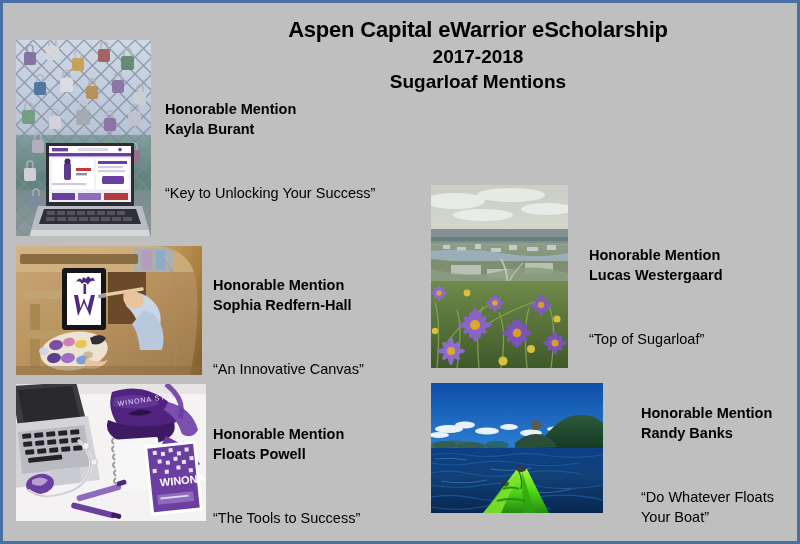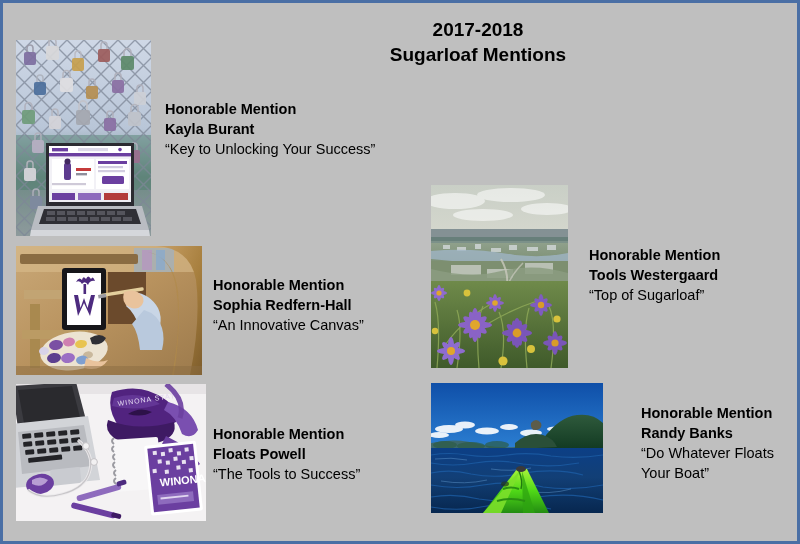--- a/index.html
+++ b/index.html
@@ -56,20 +56,21 @@
     font-size: 14.5px;
     font-weight: bold;
     line-height: 1.38;
     white-space: nowrap;
   }
   .cap-quote {
     font-size: 14.5px;
     font-weight: normal;
     line-height: 1.38;
     white-space: pre-line;
+    margin-top: 44px;
   }
   .cap-quote.indent-wrap {
     white-space: pre-line;
   }
 
   
   .photo {
     position: absolute;
     overflow: hidden;
     background: #999;
@@ -89,20 +90,21 @@
   #cap-brooke  { left: 210px; top: 421px; }
   #cap-lucas   { left: 586px; top: 242px; }
   #cap-randy   { left: 638px; top: 400px; }
 </style>
 </head>
 <body>
 
 <div id="poster">
 
   <div id="title-block">
+    <div class="title-line-1">Aspen Capital eWarrior eScholarship</div>
     <div class="title-line-2">2017-2018</div>
     <div class="title-line-3">Sugarloaf Mentions</div>
   </div>
 
   <div class="photo" id="photo-locks">
     <svg viewBox="0 0 135 196" preserveAspectRatio="none">
       <defs>
         <linearGradient id="lkbg" x1="0" y1="0" x2="0" y2="1">
           <stop offset="0%" stop-color="#cfd8e6"></stop>
           <stop offset="45%" stop-color="#b9c6d8"></stop>
@@ -547,21 +549,21 @@
           <circle cx="100" cy="164" r="4"></circle>
         <circle cx="72" cy="176" r="4.6"></circle>
           <circle cx="126" cy="134" r="3.6"></circle>
         <circle cx="4" cy="146" r="3.2"></circle>
       </g>
     </svg>
   </div>
 
   <div class="caption" id="cap-lucas">
     <div class="cap-role">Honorable Mention</div>
-    <div class="cap-name">Tools Westergaard</div>
+    <div class="cap-name">Lucas Westergaard</div>
     <div class="cap-quote">“Top of Sugarloaf”</div>
   </div>
 
   <div class="photo" id="photo-kayak">
     <svg viewBox="0 0 172 130" preserveAspectRatio="none">
       <defs>
         <linearGradient id="sky3" x1="0" y1="0" x2="0" y2="1">
           <stop offset="0%" stop-color="#0f4fa8"></stop>
           <stop offset="55%" stop-color="#2e83d6"></stop>
           <stop offset="100%" stop-color="#8cc2e8"></stop>

